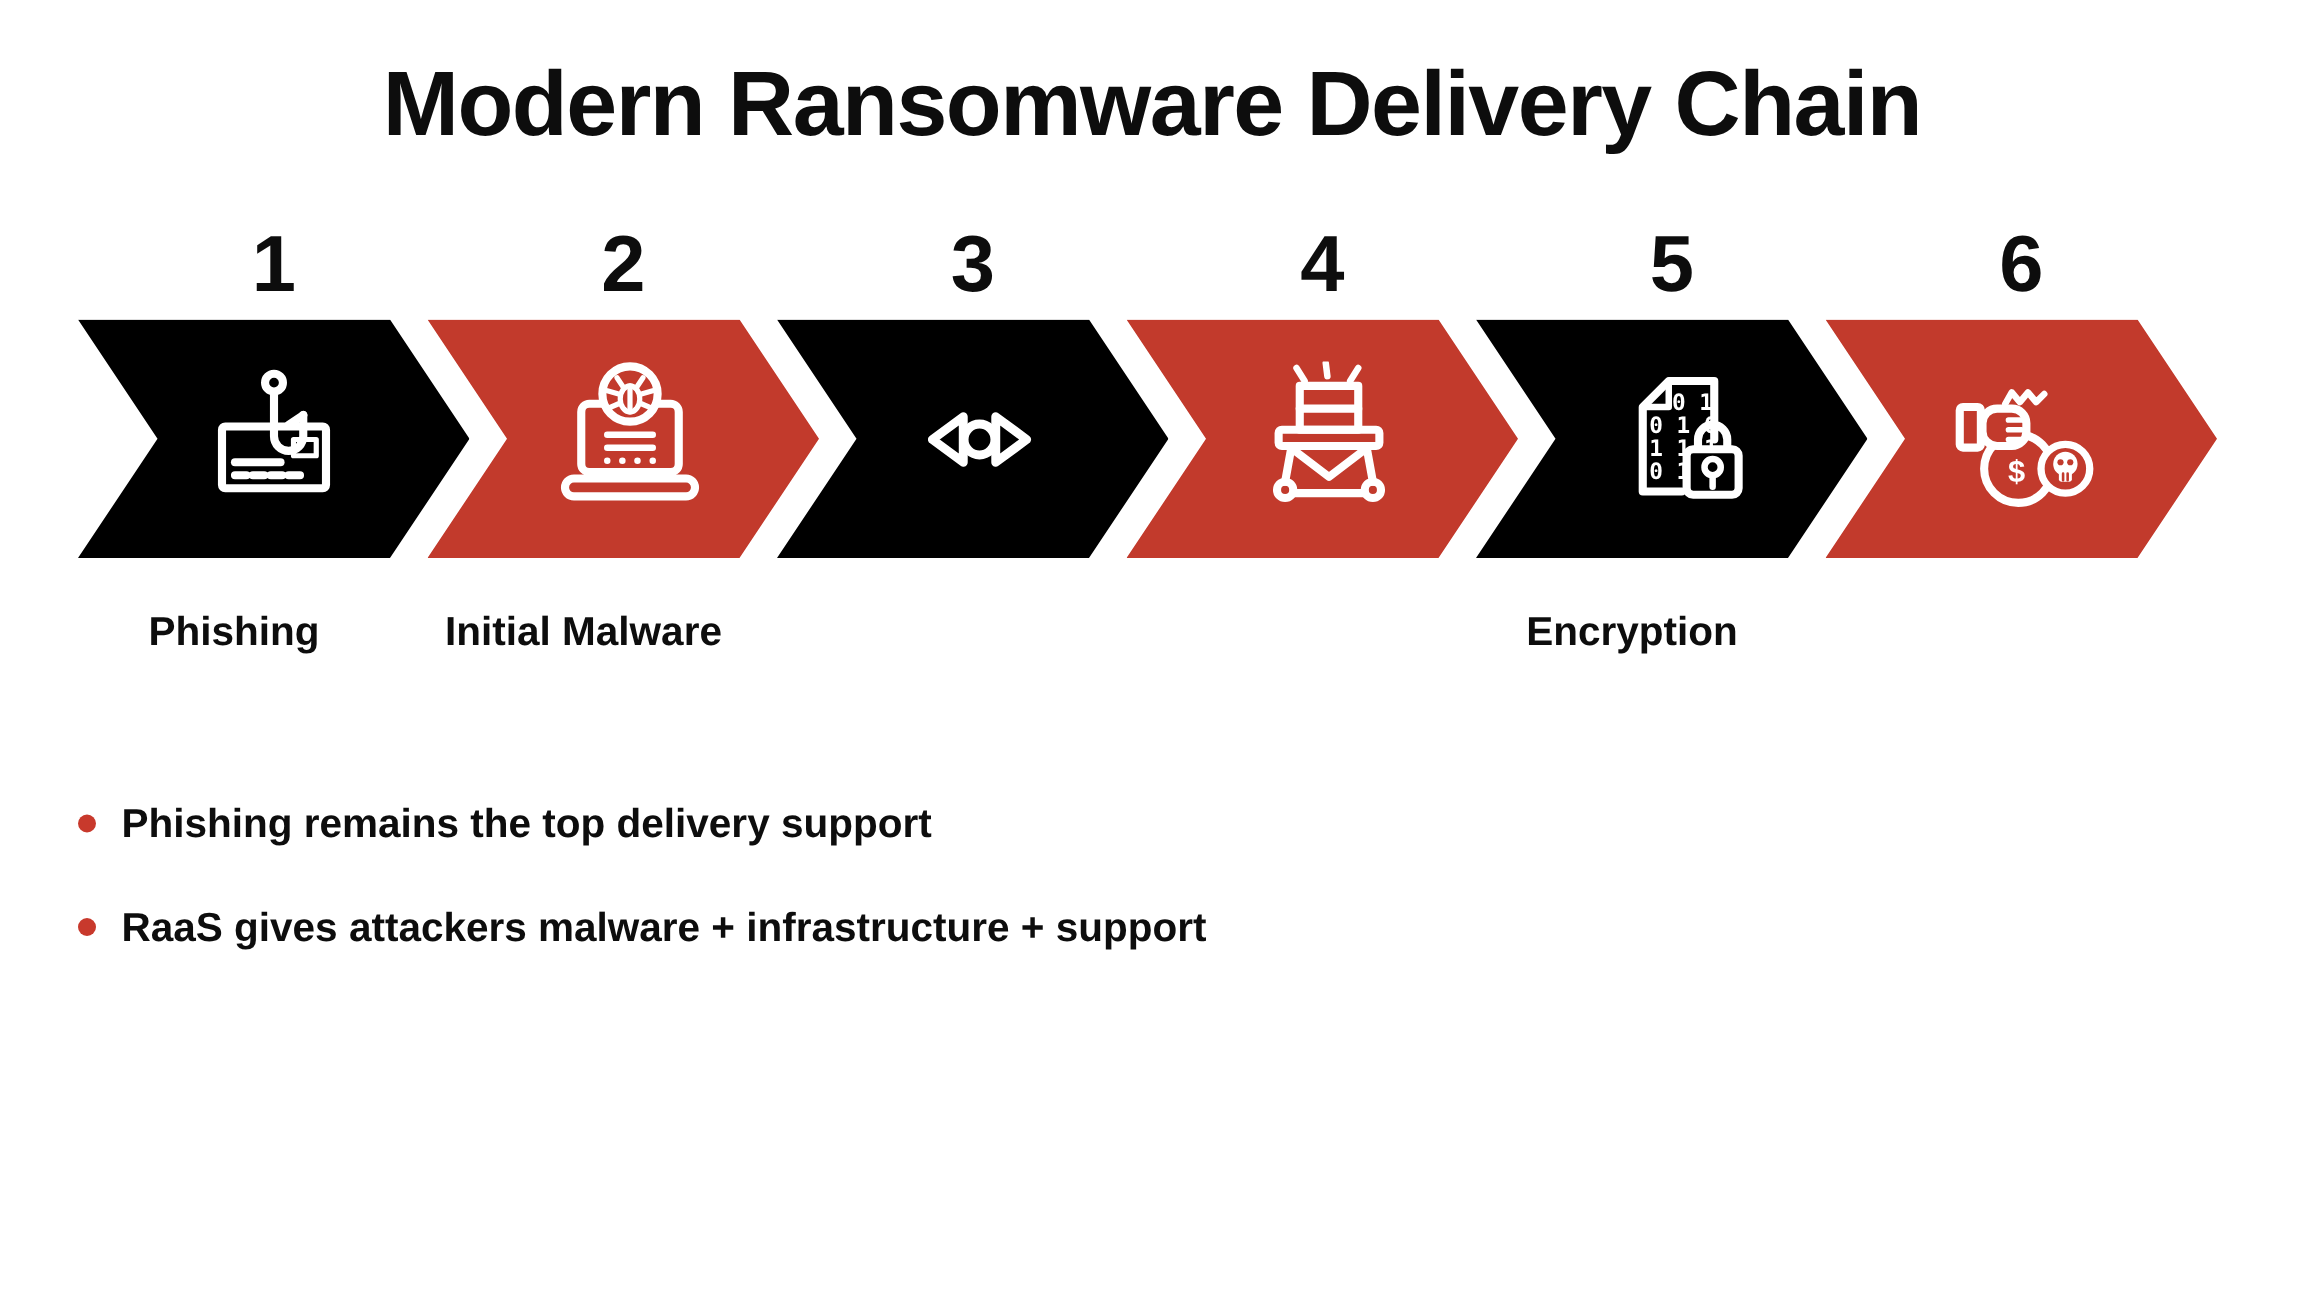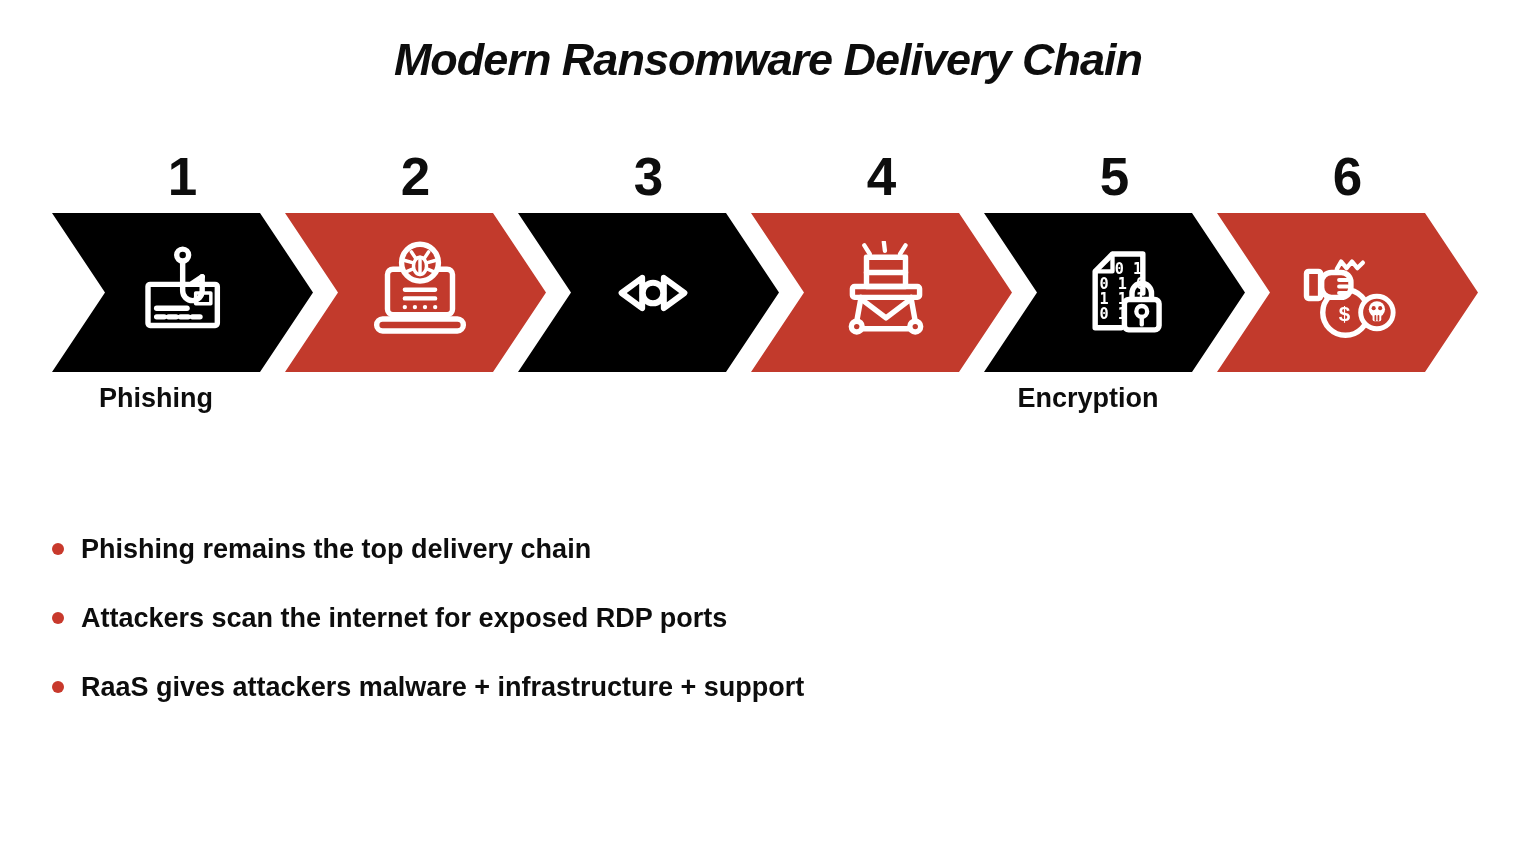--- a/index.html
+++ b/index.html
@@ -4,37 +4,36 @@
 <style>
   * { margin:0; padding:0; box-sizing:border-box; }
   html,body { background:#ffffff; }
   body { font-family:"Liberation Sans", sans-serif; }
   #page {
     position:relative; width:1536px; height:863px; background:#ffffff;
     overflow:hidden; color:#0d0d0d;
   }
   .title {
     position:absolute; top:34px; left:0; width:100%;
-    text-align:center; font-size:45px; font-weight:bold; letter-spacing:-1px;
+    text-align:center; font-size:61px; font-weight:bold; letter-spacing:-1px;
     color:#0d0d0d;
-    font-style:italic;
   }
   .stage { position:absolute; top:146px; width:261px; }
   .stage-number {
     width:261px; height:64px; line-height:62px; text-align:center;
     font-size:53px; font-weight:bold; margin-bottom:3px; color:#0d0d0d;
   }
   .arrow {
     width:261px; height:159px;
     clip-path: polygon(0 0, 208px 0, 261px 50%, 208px 100%, 0 100%, 53px 50%);
     display:flex; align-items:center; justify-content:center;
   }
   .arrow svg { transform:translateX(4px); }
   .stage-label {
-    width:208px; margin-top:8px; text-align:center;
+    width:208px; margin-top:31px; text-align:center;
     font-size:27px; font-weight:bold; line-height:1.38; color:#0d0d0d;
   }
   .s0 { left:52px; }  .s1 { left:285px; } .s2 { left:518px; }
   .s3 { left:751px; } .s4 { left:984px; } .s5 { left:1217px; }
 
   .icon { stroke:#ffffff; fill:none; stroke-width:5; stroke-linecap:round; stroke-linejoin:round; }
   .icon .thin { stroke-width:3.2; }
   .icon .fillw { fill:#ffffff; stroke:none; }
   .icon .mask { fill:currentColor; }
   .icon text { stroke:none; fill:#ffffff; font-weight:bold; }
@@ -86,20 +85,21 @@
         <circle cx="43.3" cy="61" r="2" class="fillw"></circle>
         <circle cx="52.6" cy="61" r="2" class="fillw"></circle>
         <circle cx="62" cy="61" r="2" class="fillw"></circle>
         <circle cx="48" cy="20" r="17" class="mask" style="stroke:#ffffff"></circle>
         <ellipse cx="48" cy="23" rx="6" ry="8" class="thin"></ellipse>
         <path d="M48 15 v16" class="thin"></path>
         <path d="M44 16 l-4 -6 M52 16 l4 -6" class="thin"></path>
         <path d="M41 20 l-7 -2 M41 26 l-7 3 M55 20 l7 -2 M55 26 l7 3" class="thin"></path>
       </svg>
     </div>
+    <div class="stage-label">Initial Malware</div>
   </div>
 
   <div class="stage s2">
     <div class="stage-number">3</div>
     <div class="arrow" style="background-color: rgb(0, 0, 0); color: rgb(0, 0, 0);">
       <svg class="icon" width="104" height="104" viewBox="0 0 96 96">
         <path d="M38 34 L19 48 L38 62 Z" style="stroke-width:5.5"></path>
         <circle cx="48" cy="48" r="9.5" style="stroke-width:5.5"></circle>
         <path d="M58 34 L77 48 L58 62 Z" style="stroke-width:5.5"></path>
       </svg>
@@ -158,25 +158,21 @@
         <circle cx="68" cy="62" r="1.9" class="cfill"></circle>
         <circle cx="74" cy="62" r="1.9" class="cfill"></circle>
         <path d="M69.6 69 v4 M72.4 69 v4" class="thin" style="stroke:currentColor; stroke-width:1.6"></path>
       </svg>
     </div>
   </div>
 
   <div class="bullets">
     <div class="bullet-row">
       <span class="bullet-dot" style="background-color: rgb(200, 57, 44);"></span>
-      <span class="bullet-text">Phishing remains the top delivery chain</span>
-    </div>
-    <div class="bullet-row">
-      <span class="bullet-dot" style="background-color: rgb(200, 57, 44);"></span>
-      <span class="bullet-text">Attackers scan the internet for exposed RDP ports</span>
+      <span class="bullet-text">Phishing remains the top delivery support</span>
     </div>
     <div class="bullet-row">
       <span class="bullet-dot" style="background-color: rgb(200, 57, 44);"></span>
       <span class="bullet-text">RaaS gives attackers malware + infrastructure + support</span>
     </div>
   </div>
 
 
 </div>
 

